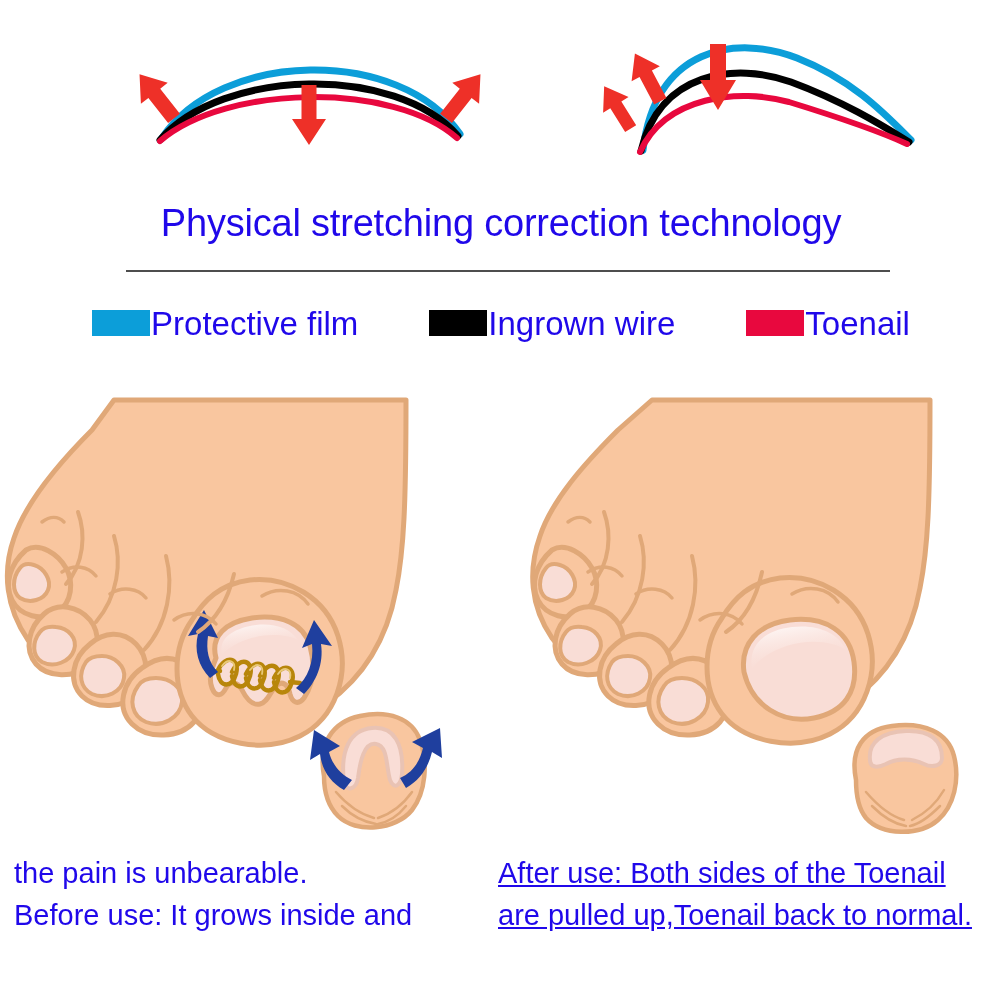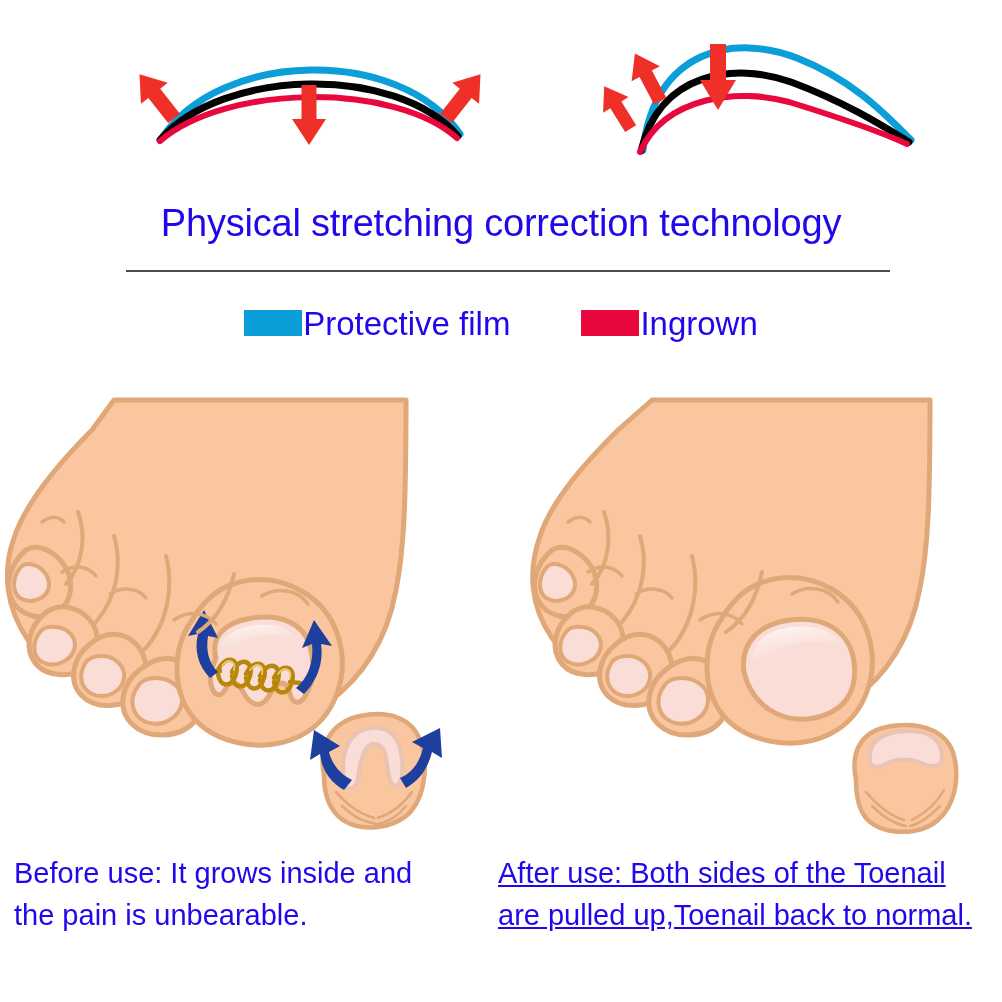--- a/index.html
+++ b/index.html
@@ -171,24 +171,28 @@
 
   <div class="divider"></div>
 
   <div class="legend">
 
     <div class="legend-item">
       <span class="legend-swatch" style="background:#0c9ed9"></span>
       <span class="legend-label">Protective film</span>
     </div>
 
+    <div class="legend-item">
+      <span class="legend-swatch" style="background:#000000"></span>
+      <span class="legend-label">Ingrown wire</span>
+    </div>
 
     <div class="legend-item">
       <span class="legend-swatch" style="background:#e8083e"></span>
-      <span class="legend-label">Ingrown</span>
+      <span class="legend-label">Toenail</span>
     </div>
   </div>
 
   <div class="foot-panel foot-left">
     <svg viewBox="0 0 492 470" width="492" height="470" xmlns="http://www.w3.org/2000/svg">
       <defs>
         <linearGradient id="nailShineL" x1="0" y1="0" x2="0.4" y2="1">
           <stop offset="0%" stop-color="#ffffff" stop-opacity="0.85"></stop>
           <stop offset="100%" stop-color="#f9ddd6" stop-opacity="0.1"></stop>
         </linearGradient>
@@ -396,22 +400,22 @@
           <path d="M 366,410 C 378,424 390,434 404,438"></path>
           <path d="M 372,424 C 382,434 394,442 406,444"></path>
           <path d="M 444,408 C 436,422 424,432 412,438"></path>
           <path d="M 440,424 C 430,434 420,442 410,444"></path>
         </g>
       </g>
     </svg>
   </div>
 
   <div class="caption caption-left">
+    <span class="caption-line">the pain is unbearable.</span>
     <span class="caption-line">Before use: It grows inside and</span>
-    <span class="caption-line">the pain is unbearable.</span>
   </div>
 
   <div class="caption caption-right">
     <span class="caption-line">After use: Both sides of the Toenail</span>
     <span class="caption-line">are pulled up,Toenail back to normal.</span>
   </div>
 
 </div>
 
 </body></html>

